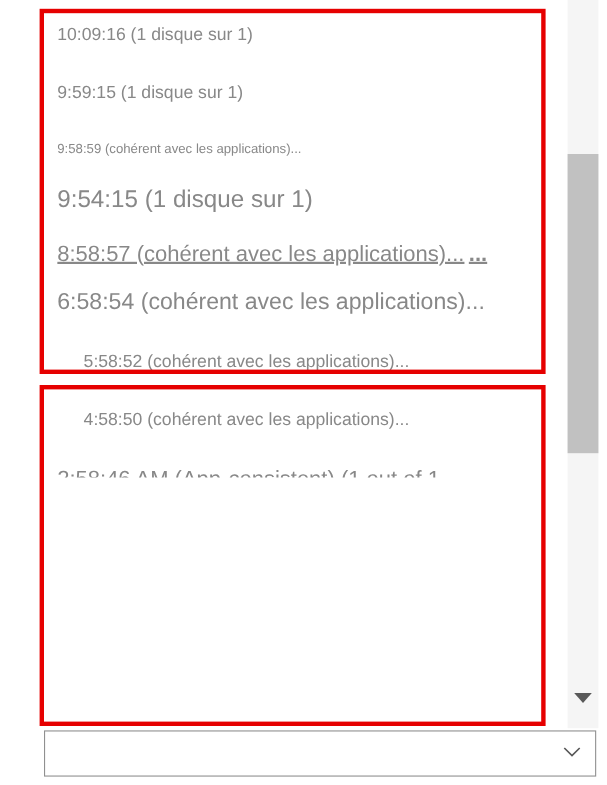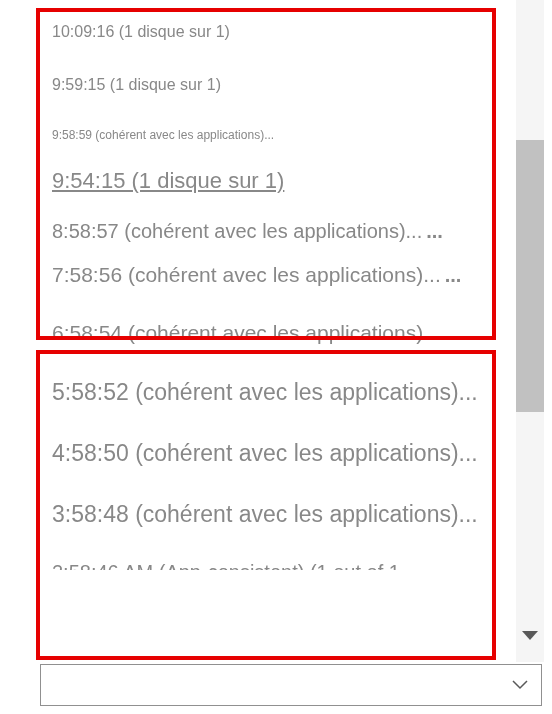--- a/index.html
+++ b/index.html
@@ -62,33 +62,34 @@
       font-size: 16px;
       margin-bottom: 33px;
     }
     .item-medium1 {
       font-size: 12px;
       margin-bottom: 24px;
     }
     .item-medium1b {
       font-size: 22px;
       margin-bottom: 24px;
-      text-decoration: underline;
     }
     .item-medium2 {
       font-size: 20px;
       margin-bottom: 18px;
+      text-decoration: underline;
     }
     .item-medium3 {
       font-size: 21px;
       margin-bottom: 32px;
     }
     .item-small {
-      font-size: 23px;
+      font-size: 16px;
       margin-bottom: 32px;
+      margin-left: 24px;
     }
     .item-cut {
       font-size: 20px;
       height: 10px;
       overflow: hidden;
     }
     .scrollbar {
       position: absolute;
       right: 8px;
       top: 0;
@@ -176,33 +177,27 @@
         <span>9:58:59 (cohérent avec les applications)...</span>
       </div>
       <div class="list-item item-medium1b">
         <span>9:54:15 (1 disque sur 1)</span>
       </div>
       <div class="list-item item-medium2">
         <span>8:58:57 (cohérent avec les applications)...</span><span class="loading-dots">...</span>
       </div>
 
       <div class="list-item item-medium3">
-        <span>7:58:56 (cohérent avec les applications)...</span><span class="loading-dots">...</span>
-      </div>
-      <div class="list-item item-medium3">
         <span>6:58:54 (cohérent avec les applications)...</span>
       </div>
       <div class="list-item item-small">
         <span>5:58:52 (cohérent avec les applications)...</span>
       </div>
       <div class="list-item item-small">
         <span>4:58:50 (cohérent avec les applications)...</span>
-      </div>
-      <div class="list-item item-small">
-        <span>3:58:48 (cohérent avec les applications)...</span>
       </div>
       <div class="list-item item-cut">
         <span>2:58:46 AM (App-consistent) (1 out of 1</span>
       </div>
     </div>
   </div>
 
   <div class="dropdown-field">
     <span></span>
     <span class="dropdown-chevron">

